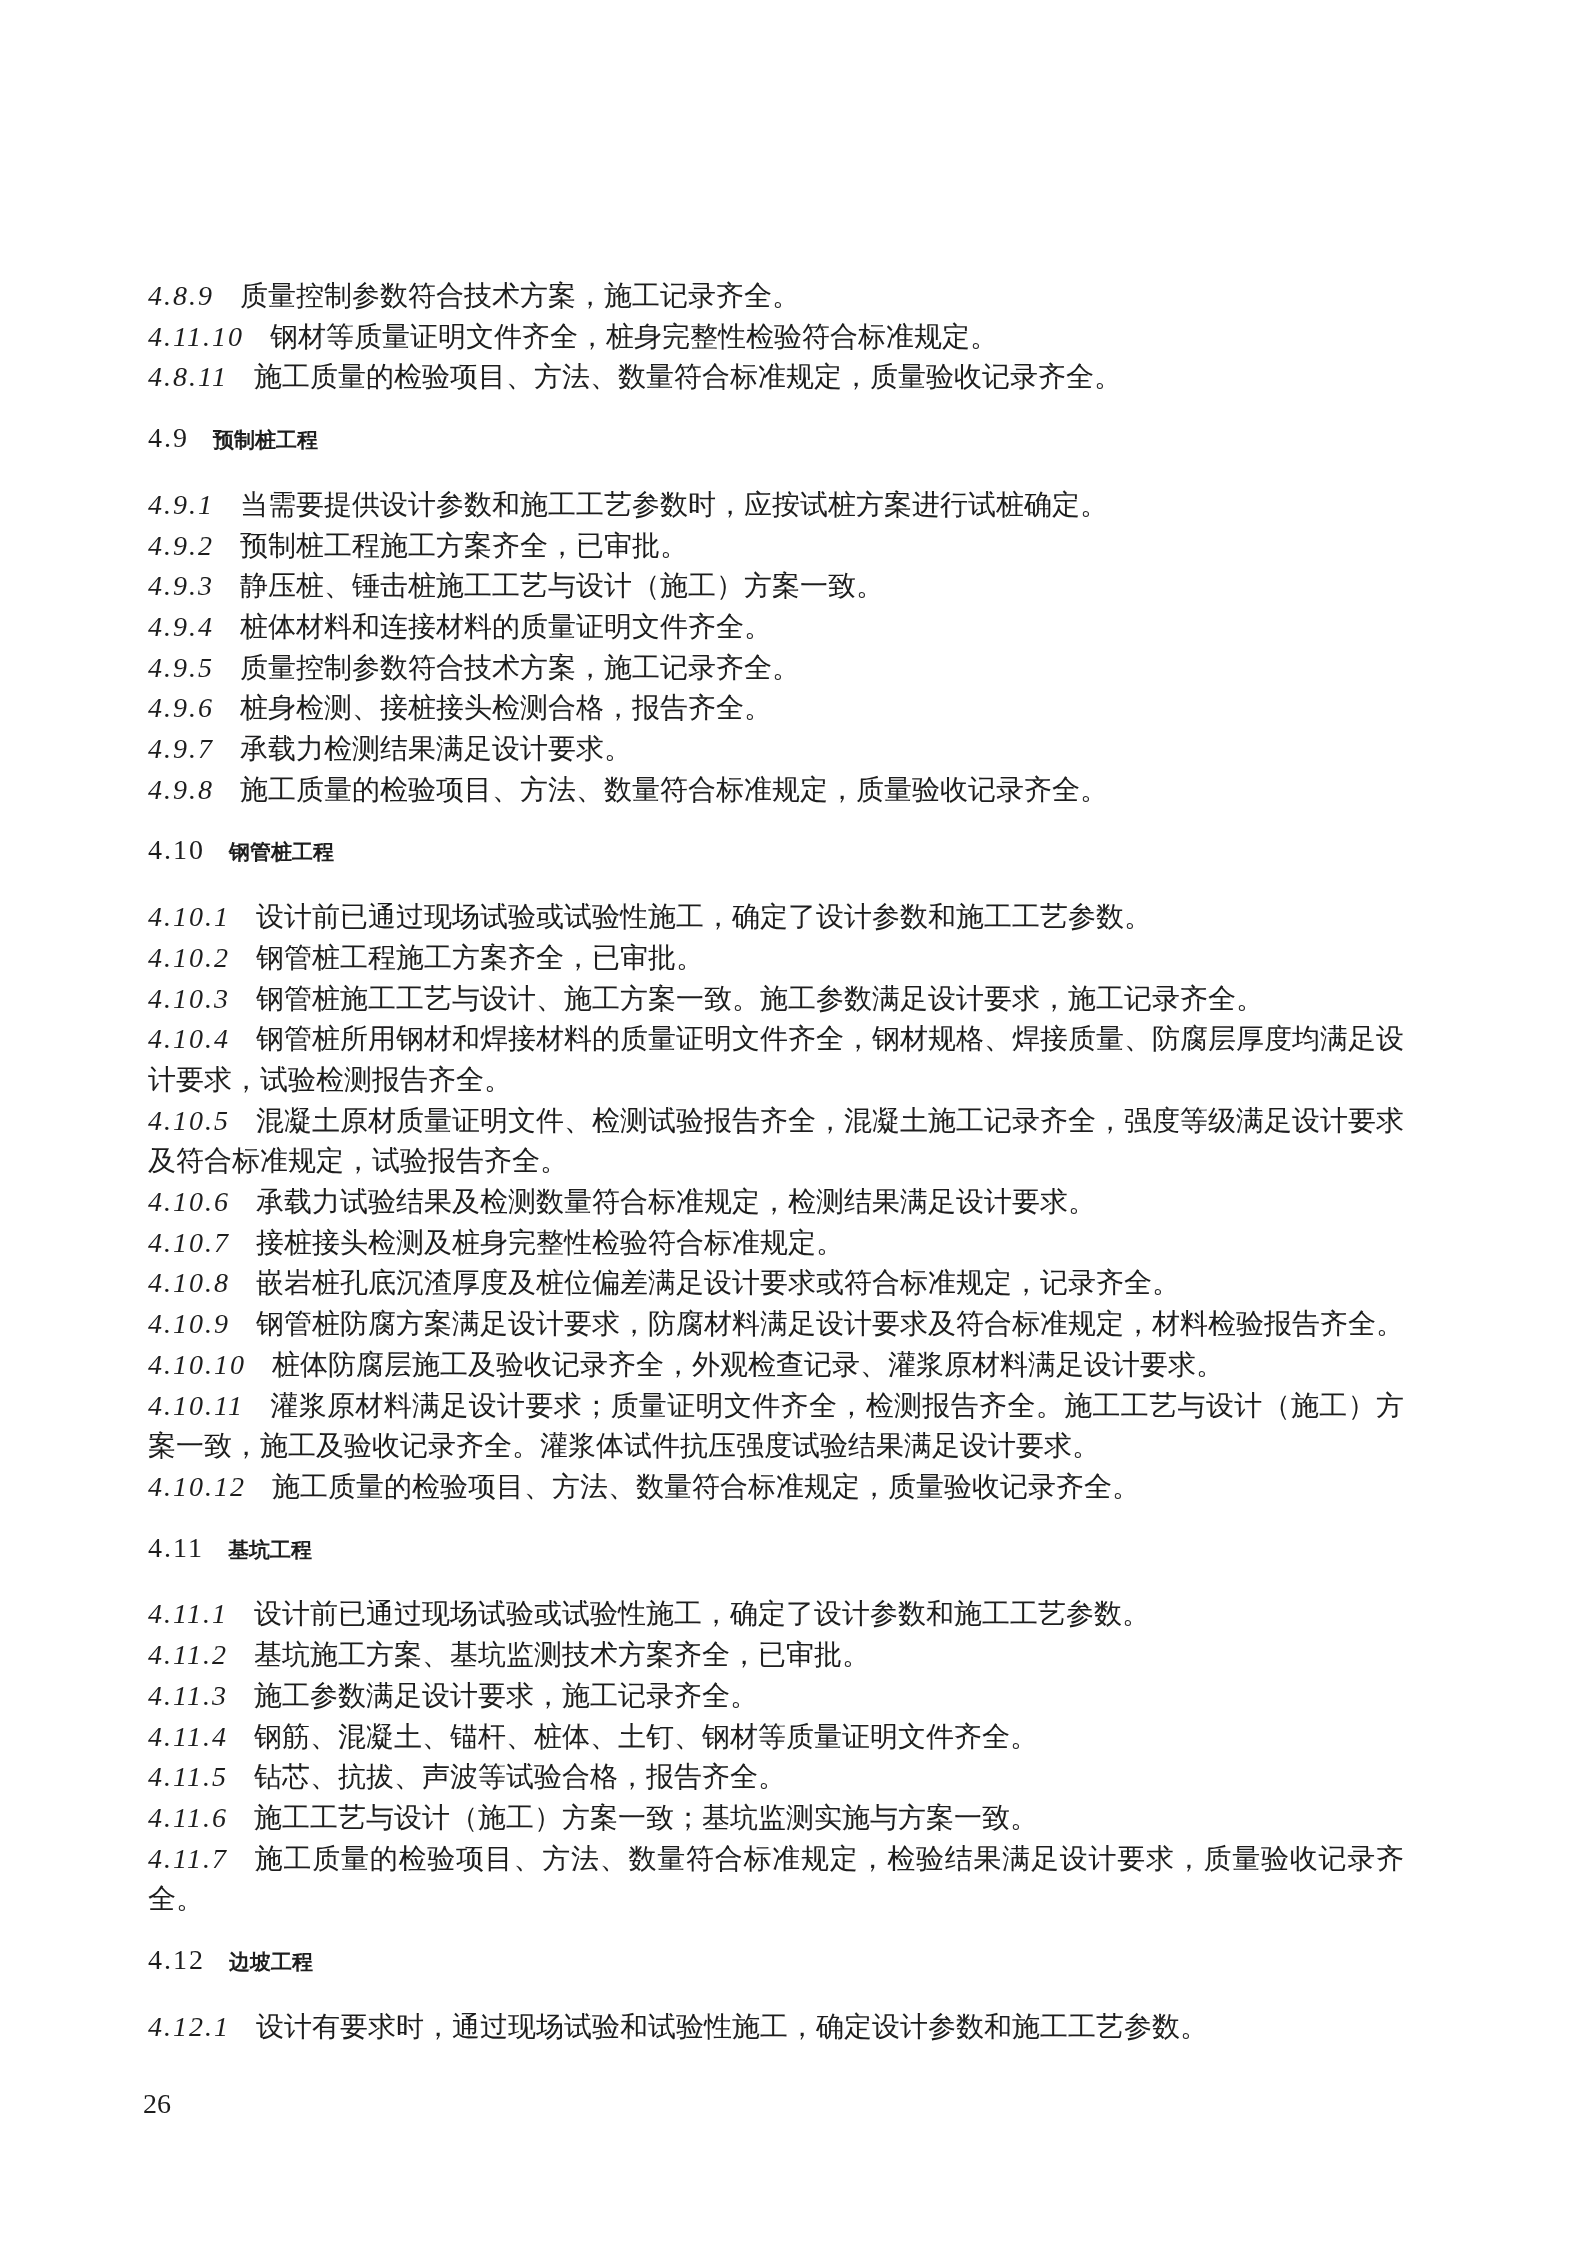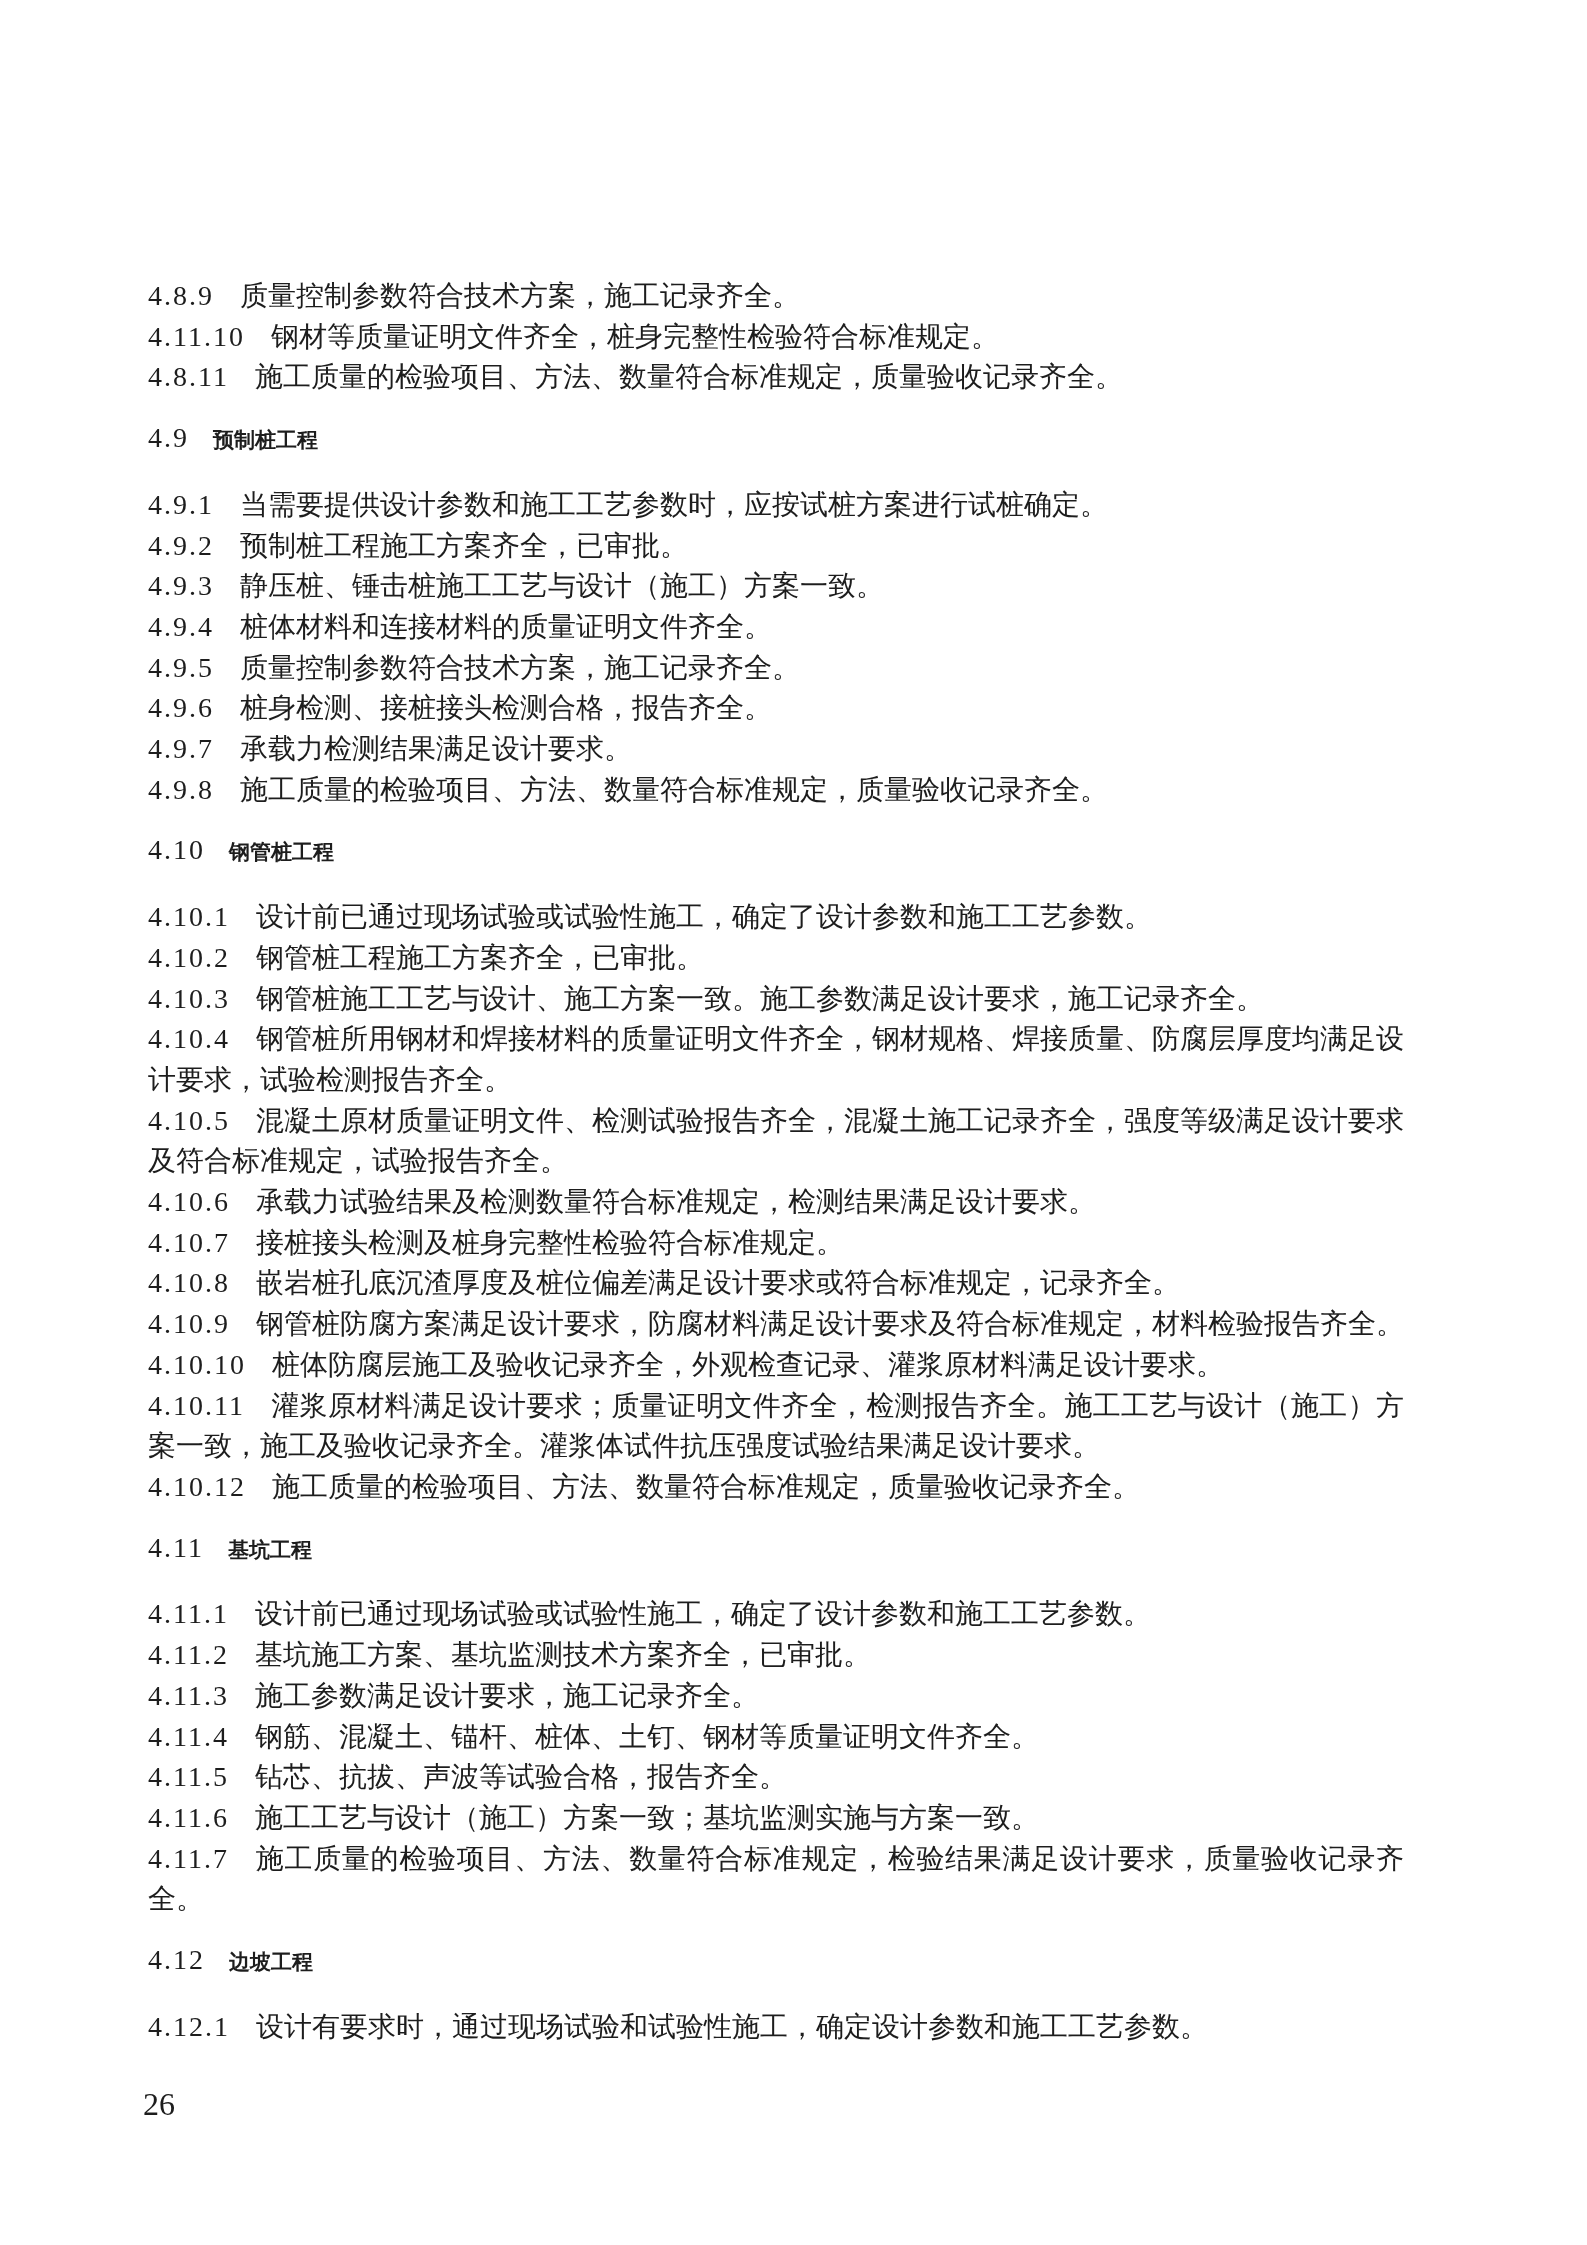--- a/index.html
+++ b/index.html
@@ -25,20 +25,21 @@
   .clause {
     font-size: 28px;
     line-height: 40.7px;
     text-align: justify;
     margin: 0;
   }
   .clause .num {
     letter-spacing: 2px;
     padding-right: 26px;
     white-space: nowrap;
+    font-style: italic;
   }
   .heading {
     font-size: 28px;
     line-height: 40.7px;
     margin: 20px 0 24px 0;
   }
   .heading .num {
     letter-spacing: 2px;
     padding-right: 24px;
     white-space: nowrap;
@@ -46,21 +47,21 @@
   }
   .heading .txt {
     font-family: "Liberation Sans", "DejaVu Sans", sans-serif;
     font-weight: 700;
     font-size: 21px;
   }
   .pageno {
     position: absolute;
     left: 143px;
     top: 2084px;
-    font-size: 32px;
+    font-size: 28px;
     line-height: 40px;
   }
 </style>
 </head>
 <body>
 
 <div class="page">
   <div class="content" id="content">
       <div class="clause"><span class="num">4.8.9</span><span class="txt">质量控制参数符合技术方案，施工记录齐全。</span></div>
       <div class="clause"><span class="num">4.11.10</span><span class="txt">钢材等质量证明文件齐全，桩身完整性检验符合标准规定。</span></div>

